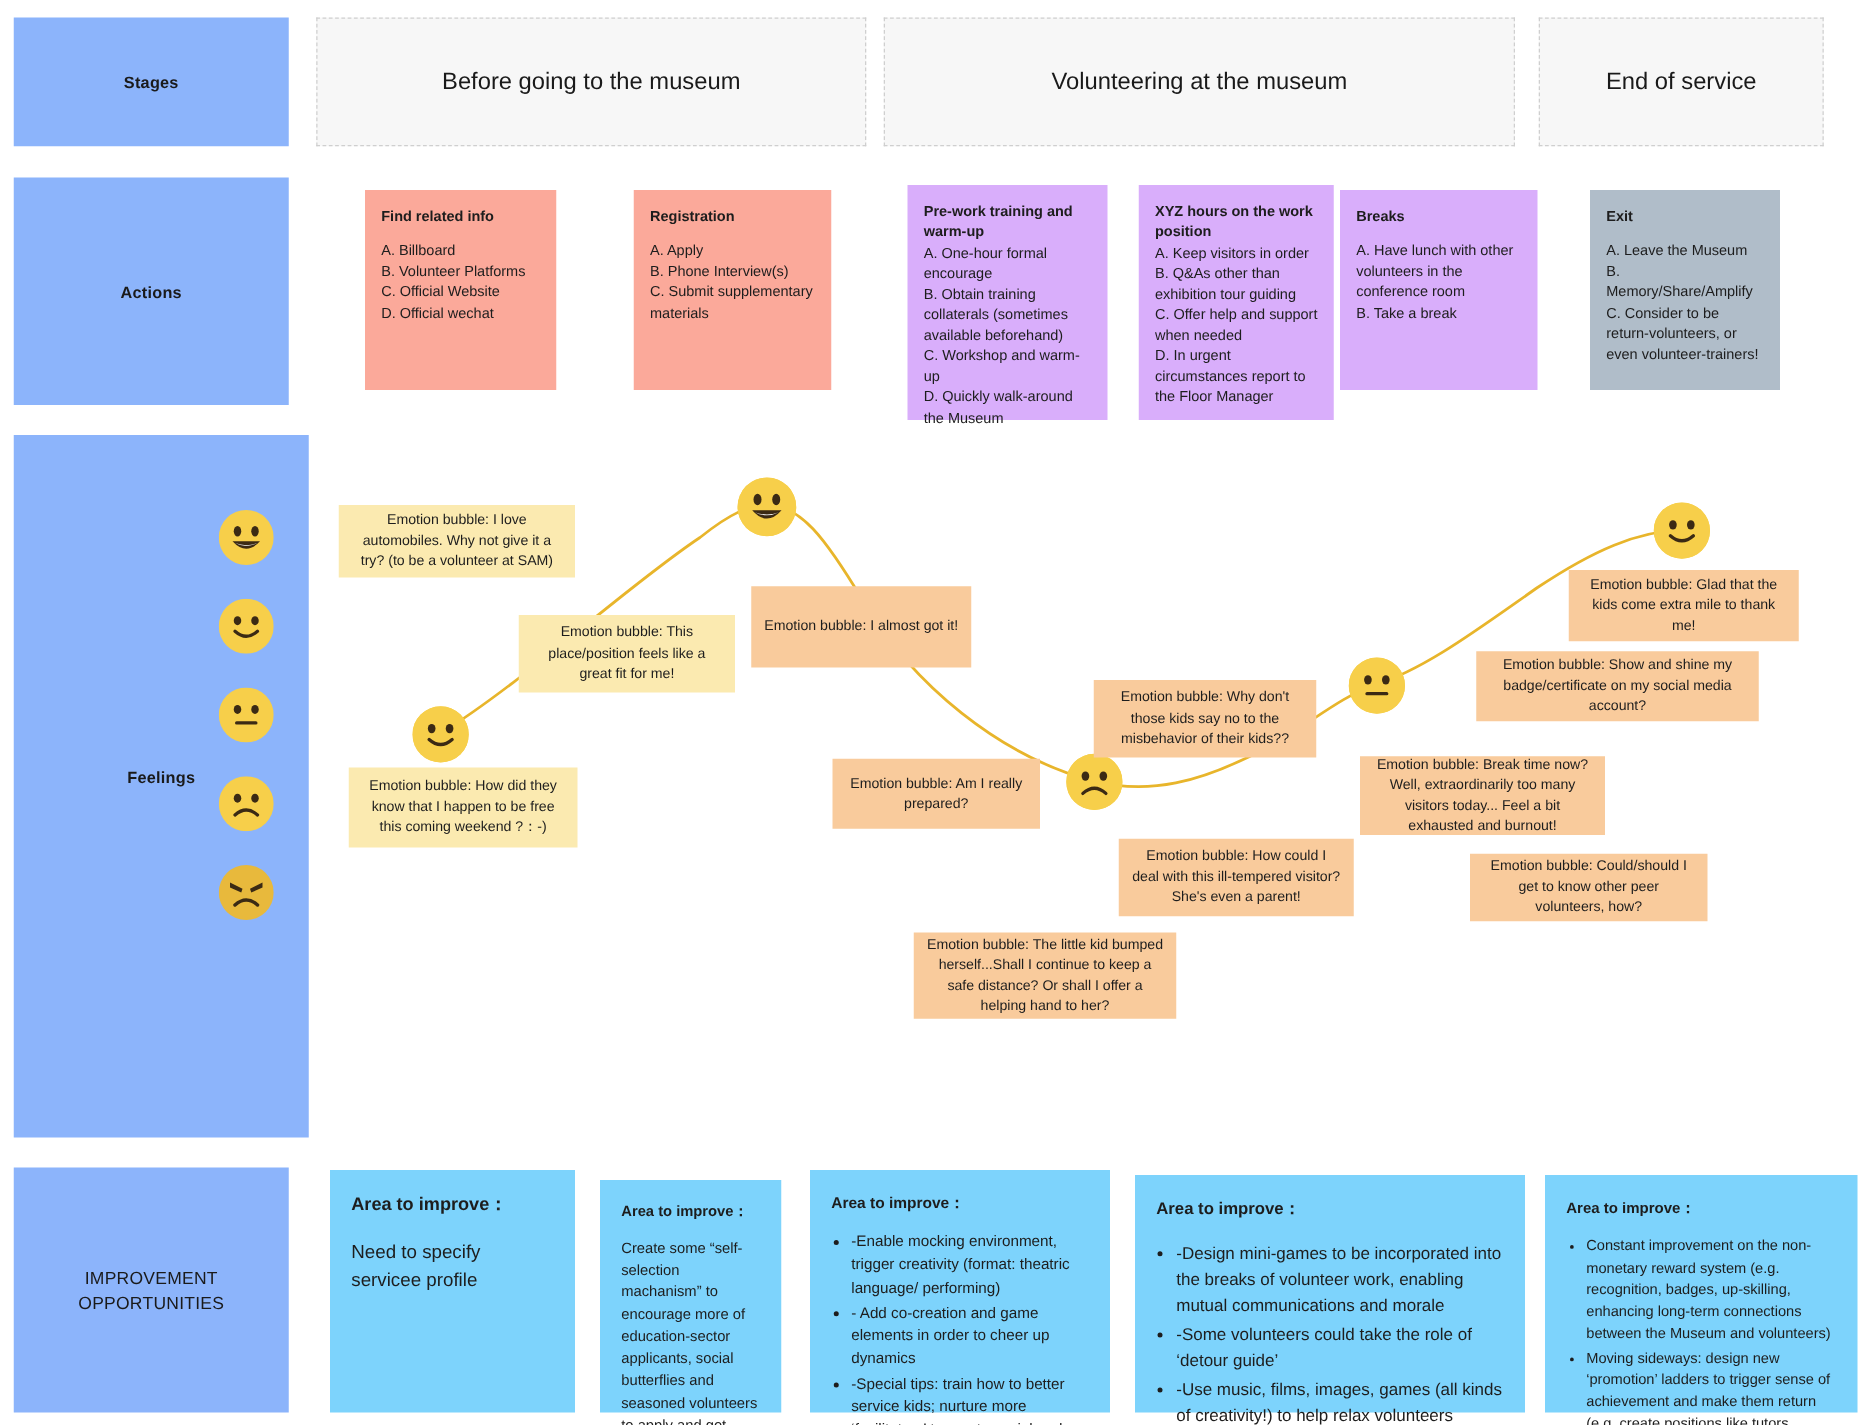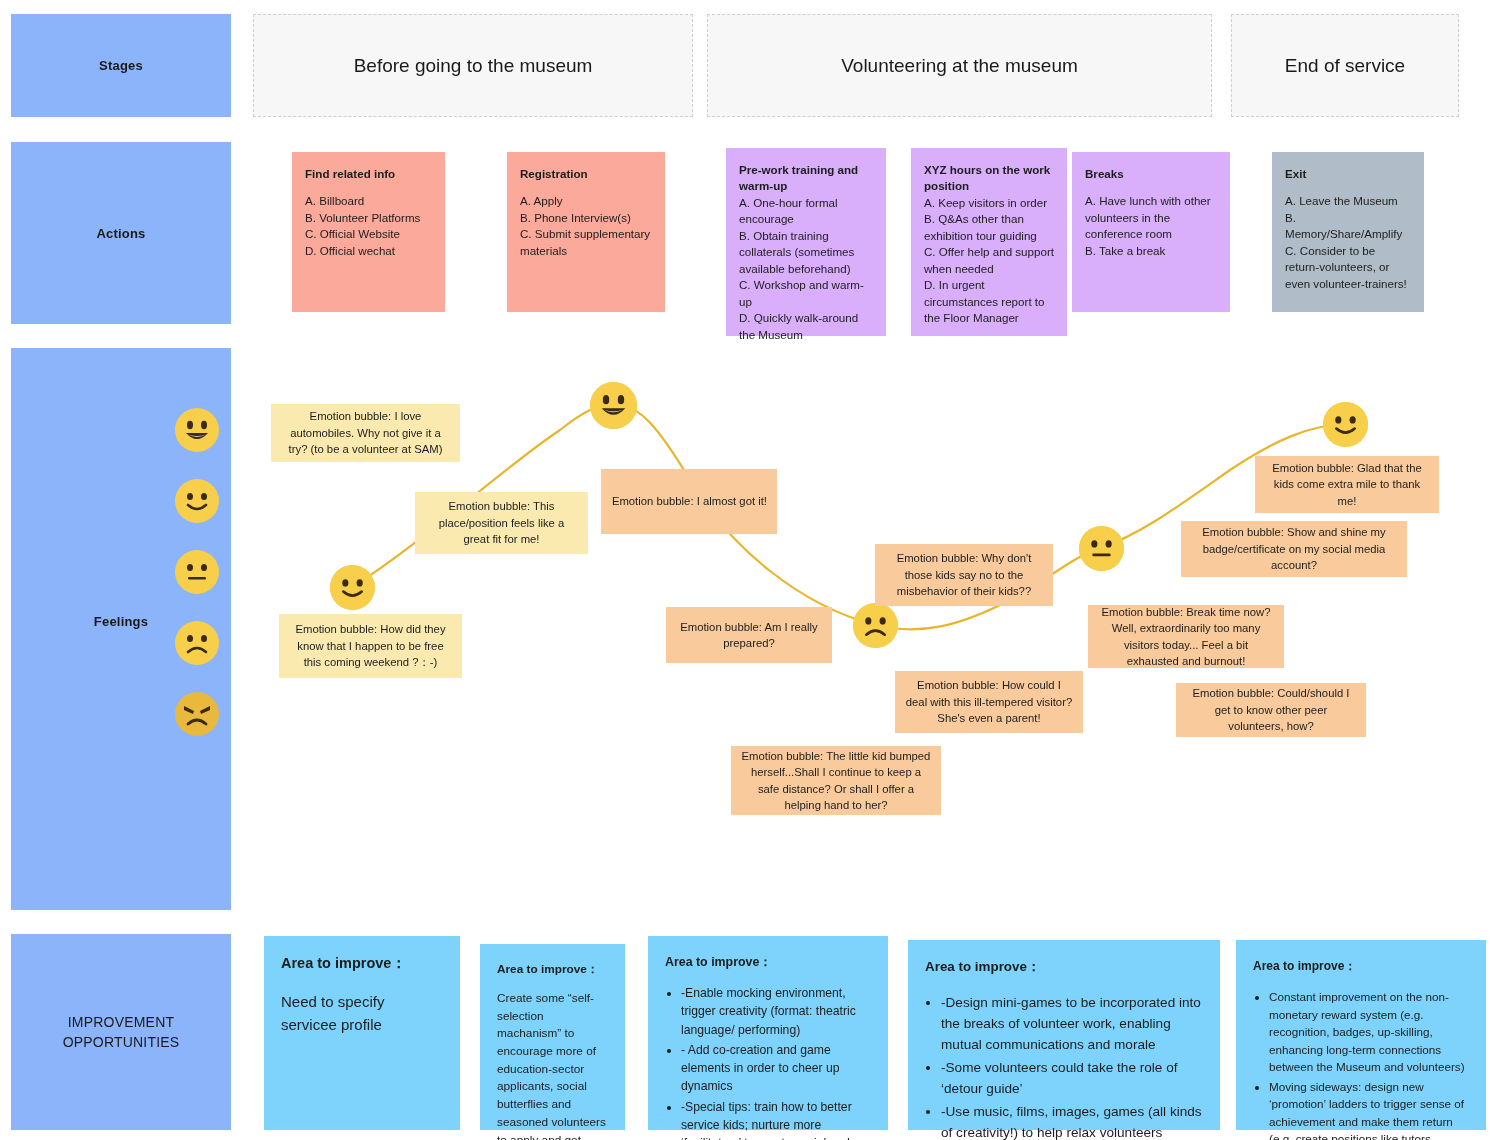--- a/index.html
+++ b/index.html
@@ -79,21 +79,21 @@
     background: #f7cf4a;
   }
   .face svg { display: block; }
 
   
   .bubble {
     position: absolute;
     box-sizing: border-box;
     display: flex;
     align-items: center;
-    justify-content: flex-end;
+    justify-content: center;
     text-align: center;
     padding: 8px 10px;
     font-size: 11.3px;
     line-height: 1.45;
     color: #1d1d1d;
   }
   .bubble.light { background: #fbeab0; }
   .bubble.dark  { background: #f9cb9c; }
 
   
@@ -139,21 +139,21 @@
 <div id="canvas">
 
   <div class="row-label" style="left:11px; top:14px; width:220px; height:103px;">
     <span>Stages</span>
   </div>
 
   <div class="row-label" style="left:11px; top:142px; width:220px; height:182px;">
     <span>Actions</span>
   </div>
 
-  <div class="row-label" style="left:11px; top:348px; width:220px; height:562px;">
+  <div class="row-label" style="left:11px; top:348px; width:220px; height:562px;padding-left:16px;">
     <span style="position:absolute; left:0; right:0; top:266px;">Feelings</span>
   </div>
 
   <div class="row-label plain" style="left:11px; top:934px; width:220px; height:196px; white-space:pre-line;">
     <span>IMPROVEMENT
 OPPORTUNITIES</span>
   </div>
 
   <div class="scale-face" style="left:175px; top:408px;">
     <svg width="44" height="44" viewBox="0 0 44 44">

